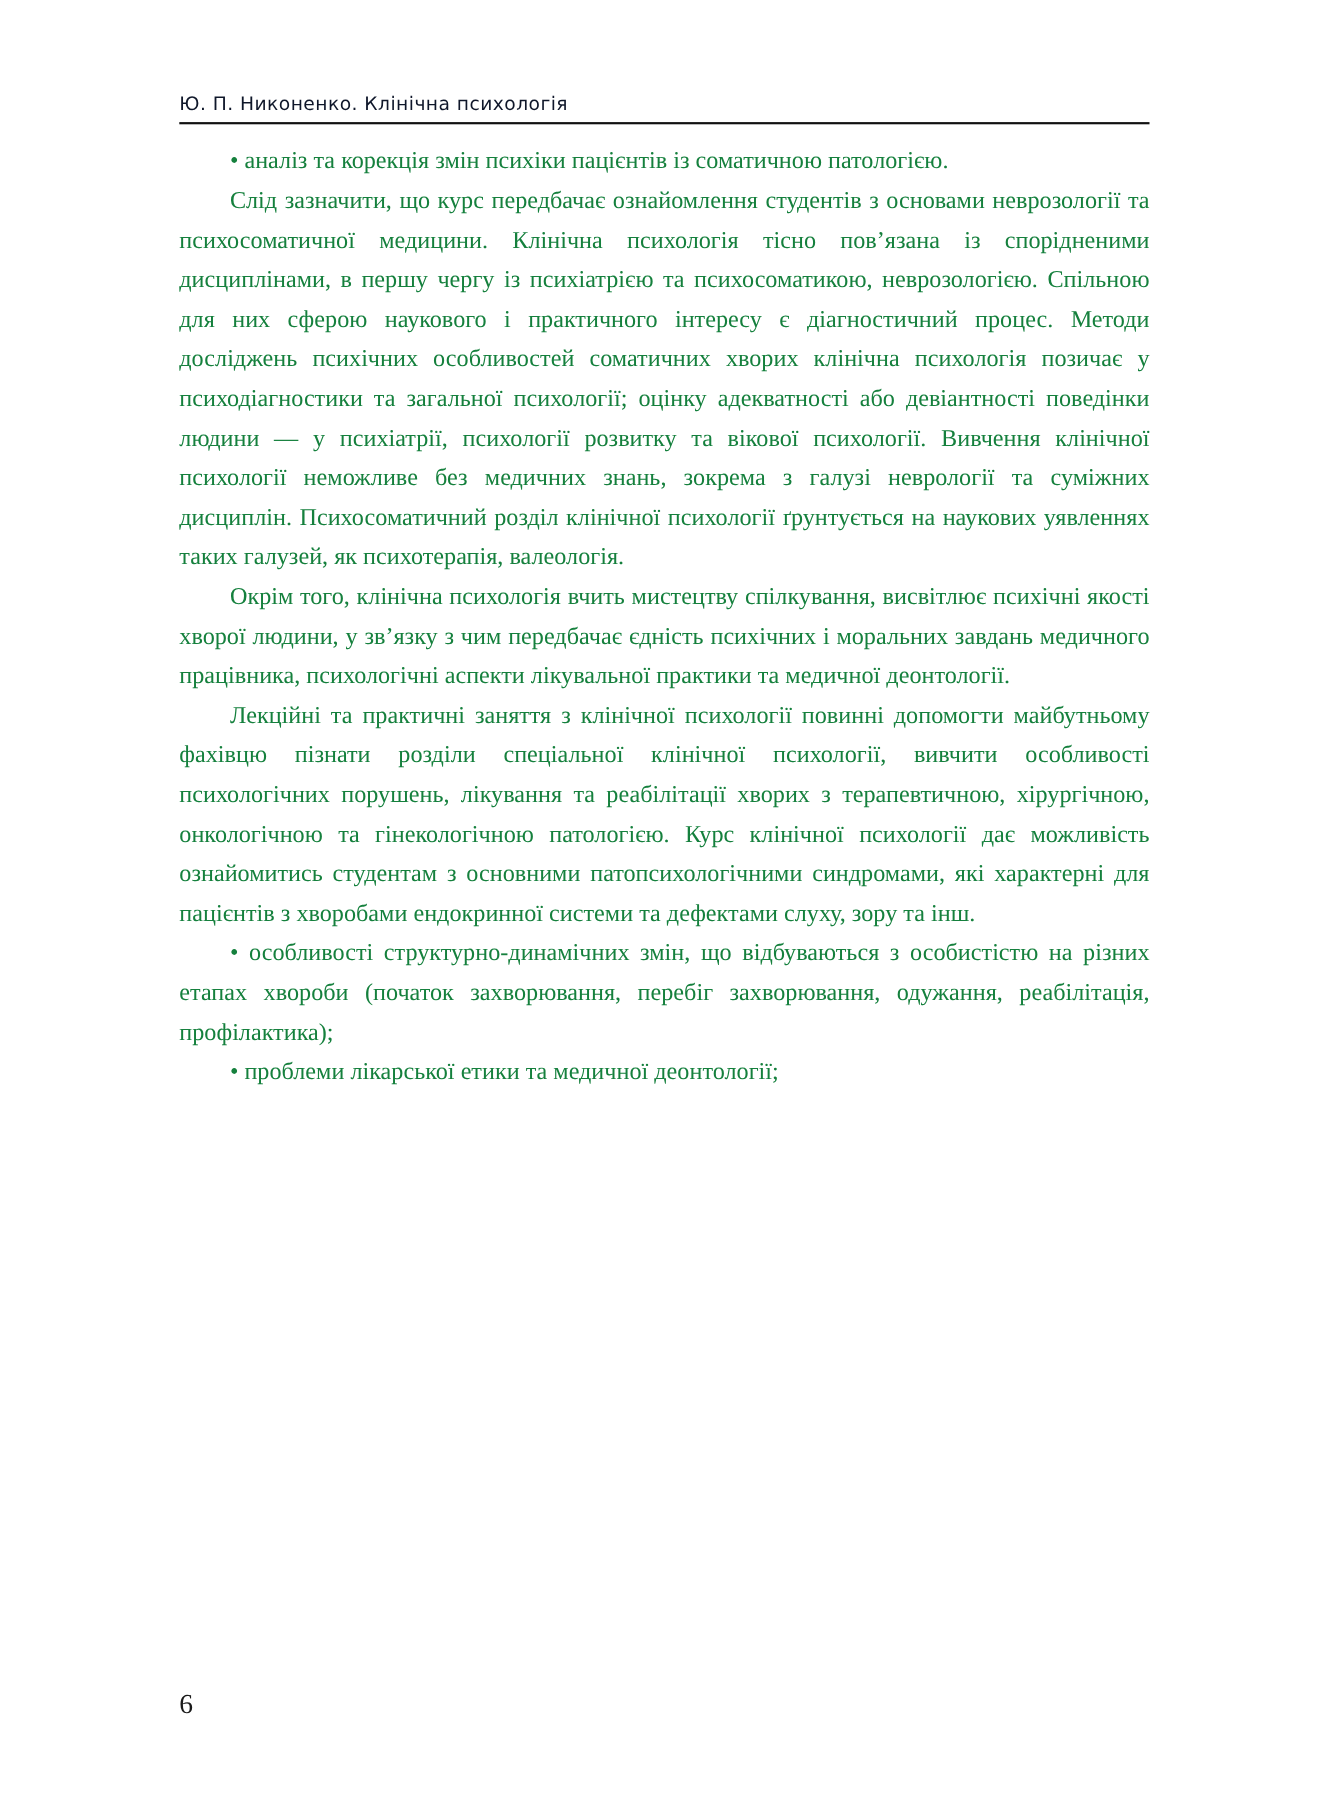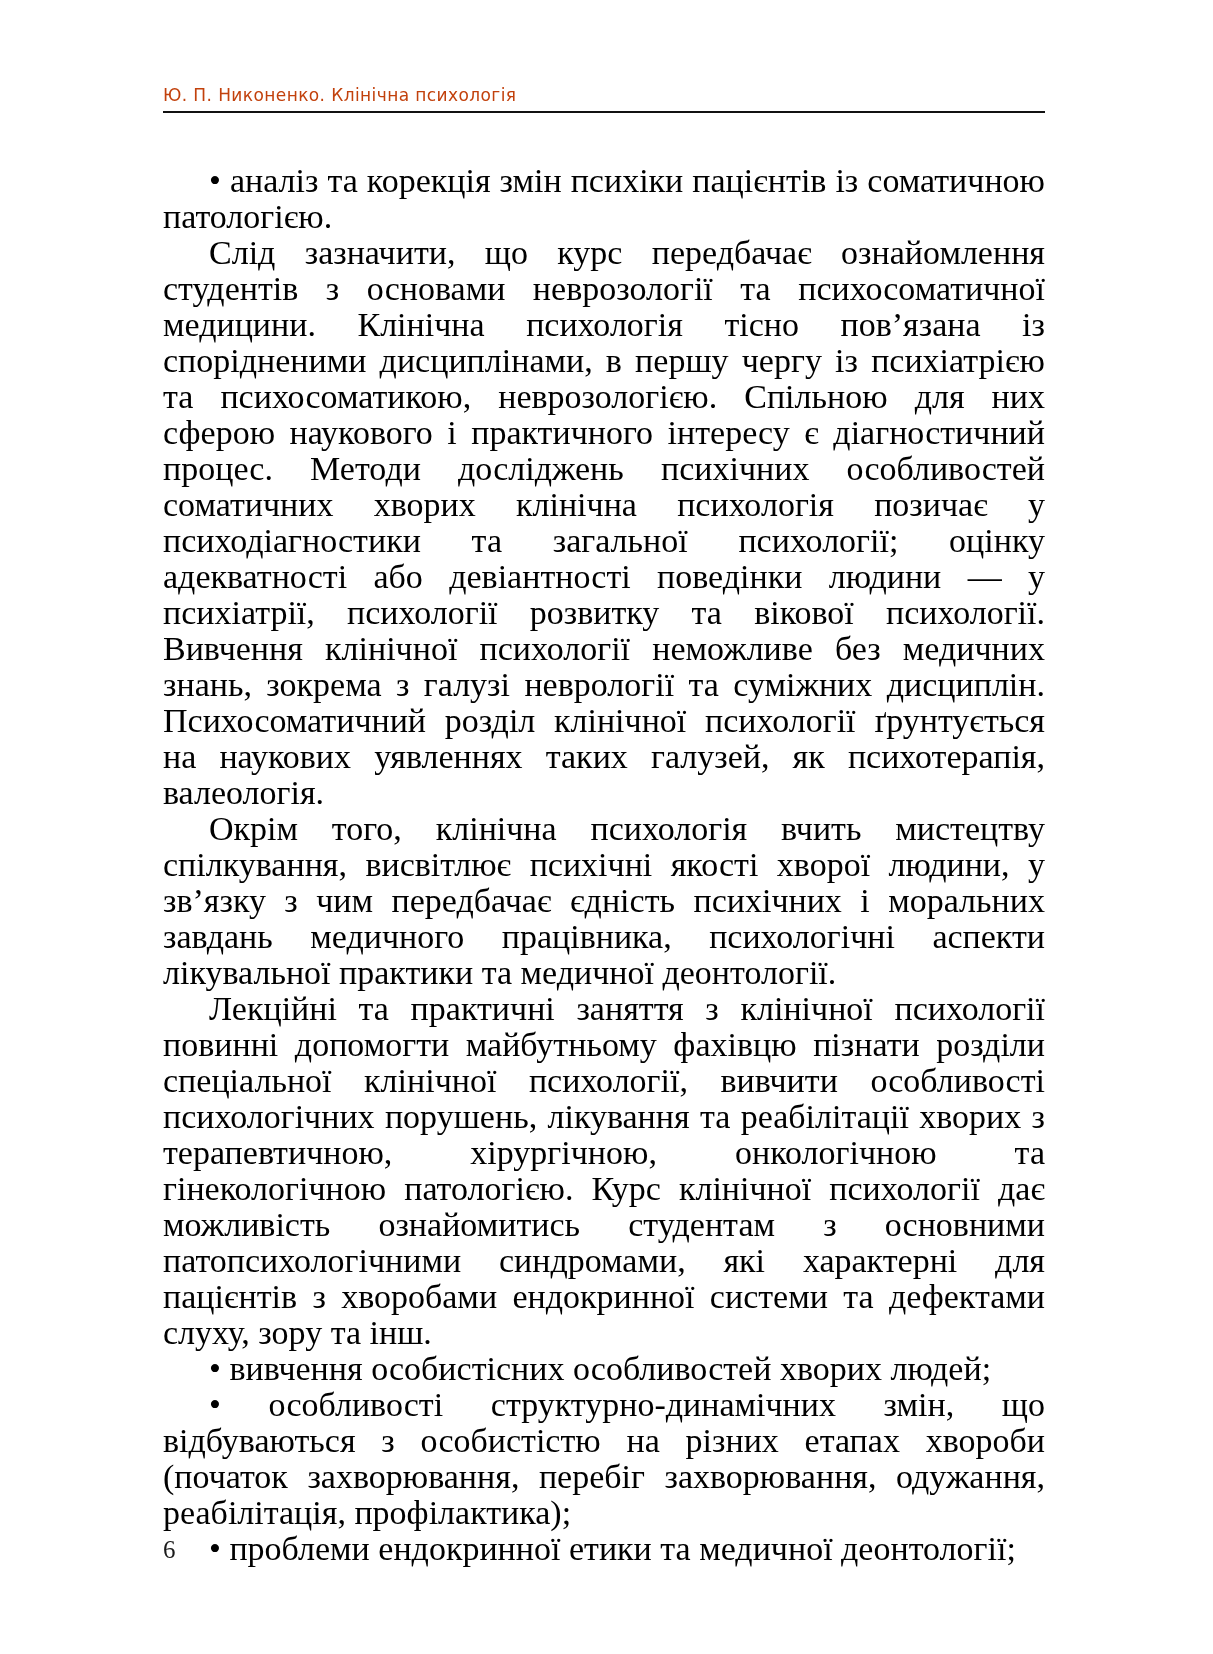--- a/index.html
+++ b/index.html
@@ -31,47 +31,46 @@
     position: absolute;
     top: 86px;
     left: 0;
     width: 882px;
   }
 
   .running-head-text {
     font-family: "DejaVu Sans", "Liberation Sans", sans-serif;
     font-size: 17px;
     letter-spacing: 0.4px;
-    color: #c2410c;
+    color: #0f172a;
     white-space: nowrap;
     line-height: 1.1;
   }
 
   .running-head-rule {
     margin-top: 6px;
     width: 882px;
     height: 2px;
     background: #111111;
   }
 
   
   .body {
     position: absolute;
     top: 128px;
     left: 0;
     width: 882px;
     font-family: "Liberation Serif", "DejaVu Serif", serif;
-    font-size: 34px;
+    font-size: 22px;
     line-height: 36px;
-    color: #000000;
+    color: #15803d;
     text-align: justify;
     text-justify: inter-word;
     -webkit-hyphens: none;
     hyphens: none;
-    margin-top: 35px;
   }
 
   .body p {
     margin: 0;
     text-align: justify;
     text-align-last: left;
   }
 
   .para-indent {
     text-indent: 46px;
@@ -102,22 +101,21 @@
     <div class="running-head">
       <div class="running-head-text">Ю. П. Никоненко. Клінічна психологія</div>
       <div class="running-head-rule"></div>
     </div>
 
     <div class="body" id="body-blocks">
         <p class="bullet-item">• аналіз та корекція змін психіки пацієнтів із соматичною патологією.</p>
         <p class="para-indent">Слід зазначити, що курс передбачає ознайомлення студентів з основами неврозології та психосоматичної медицини. Клінічна психологія тісно пов’язана із спорідненими дисциплінами, в першу чергу із психіатрією та психосоматикою, неврозологією. Спільною для них сферою наукового і практичного інтересу є діагностичний процес. Методи досліджень психічних особливостей соматичних хворих клінічна психологія позичає у психодіагностики та загальної психології; оцінку адекватності або девіантності поведінки людини — у психіатрії, психології розвитку та вікової психології. Вивчення клінічної психології неможливе без медичних знань, зокрема з галузі неврології та суміжних дисциплін. Психосоматичний розділ клінічної психології ґрунтується на наукових уявленнях таких галузей, як психотерапія, валеологія.</p>
         <p class="para-indent">Окрім того, клінічна психологія вчить мистецтву спілкування, висвітлює психічні якості хворої людини, у зв’язку з чим передбачає єдність психічних і моральних завдань медичного працівника, психологічні аспекти лікувальної практики та медичної деонтології.</p>
         <p class="para-indent">Лекційні та практичні заняття з клінічної психології повинні допомогти майбутньому фахівцю пізнати розділи спеціальної клінічної психології, вивчити особливості психологічних порушень, лікування та реабілітації хворих з терапевтичною, хірургічною, онкологічною та гінекологічною патологією. Курс клінічної психології дає можливість ознайомитись студентам з основними патопсихологічними синдромами, які характерні для пацієнтів з хворобами ендокринної системи та дефектами слуху, зору та інш.</p>
-        <p class="bullet-item">• вивчення особистісних особливостей хворих людей;</p>
         <p class="bullet-item">• особливості структурно-динамічних змін, що відбуваються з особистістю на різних етапах хвороби (початок захворювання, перебіг захворювання, одужання, реабілітація, профілактика);</p>
-        <p class="bullet-item">• проблеми ендокринної етики та медичної деонтології;</p>
+        <p class="bullet-item">• проблеми лікарської етики та медичної деонтології;</p>
       </div>
 
   </div>
 
   <div class="folio">6</div>
 
 </div>
 
 </body></html>

